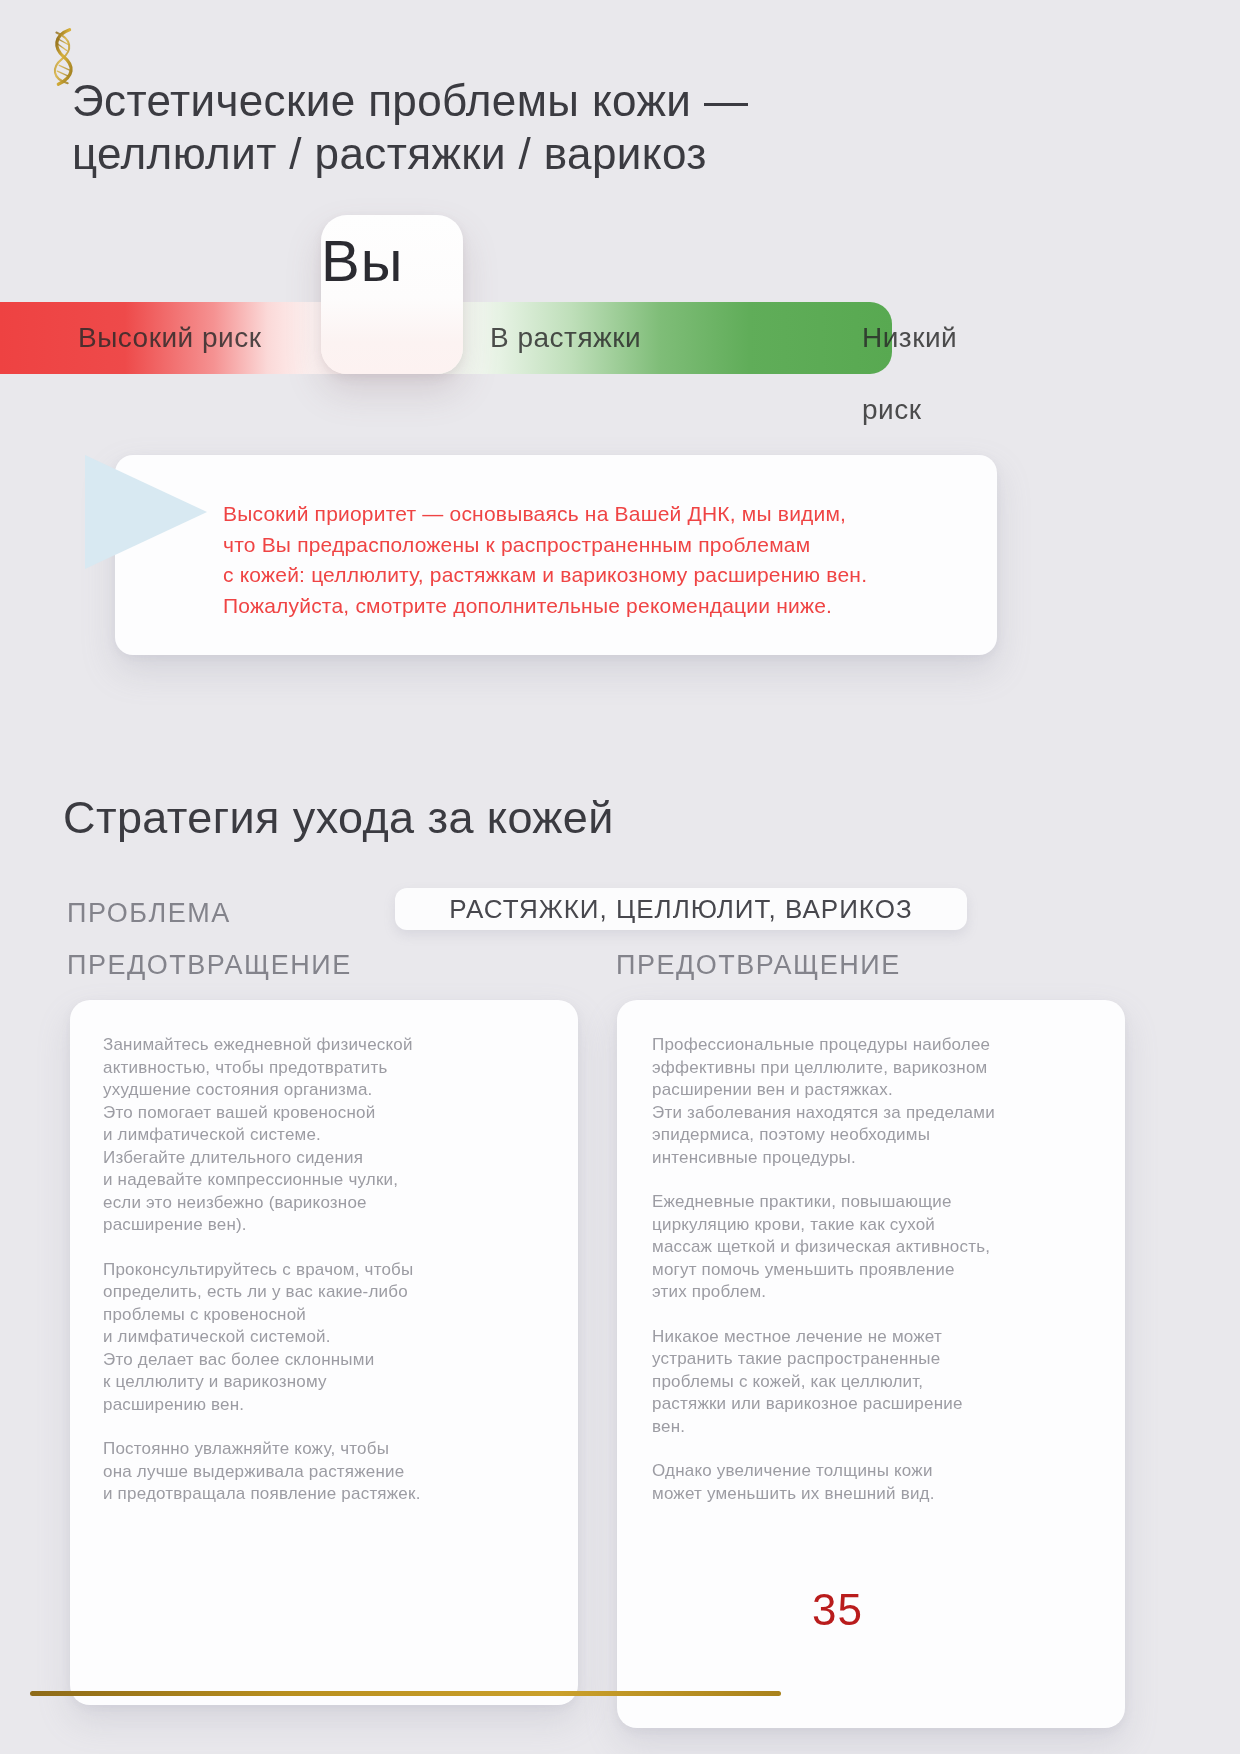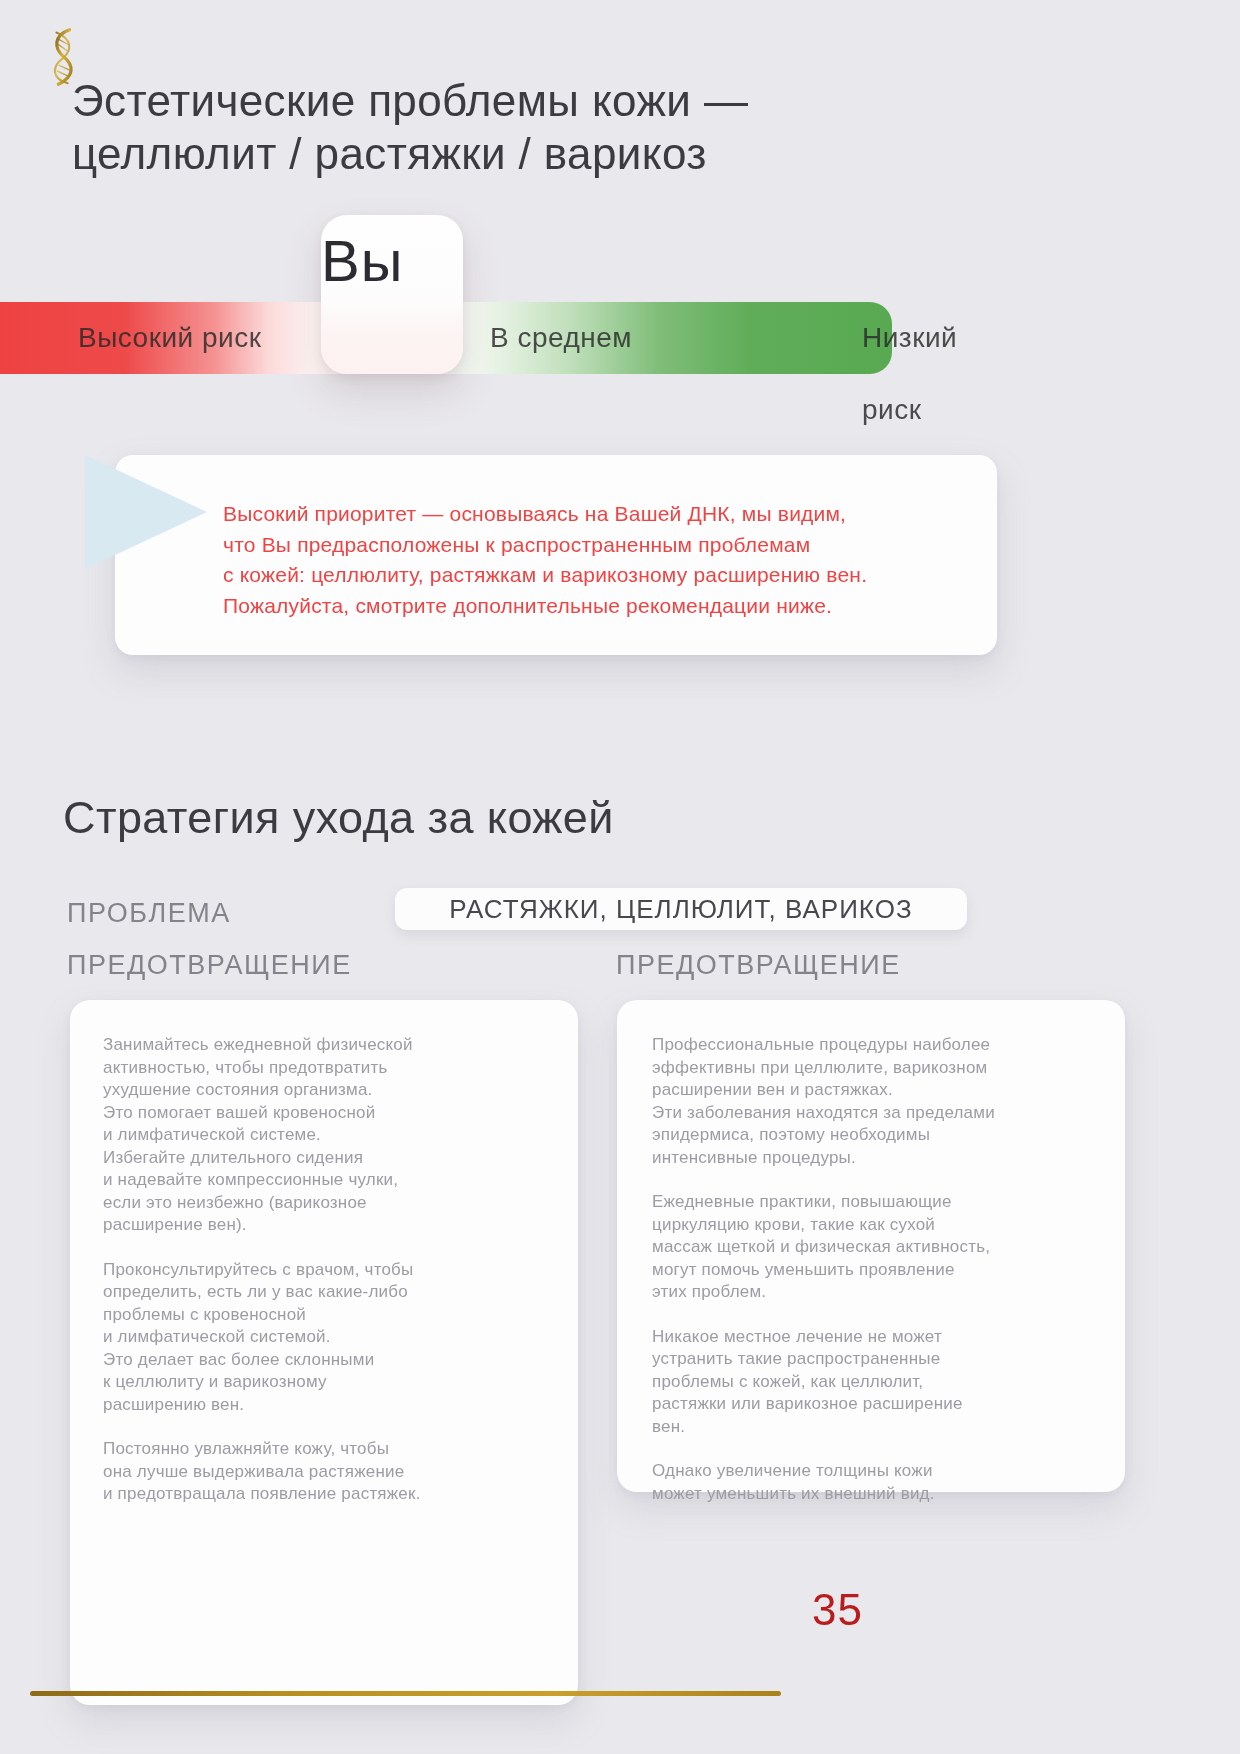--- a/index.html
+++ b/index.html
@@ -96,21 +96,21 @@
     display:block;line-height:42px;
     font-size:26px;font-weight:300;color:#47474d;letter-spacing:1px;
   }
 
   
   .text-card{
     background:#fdfdfe;border-radius:20px;
     box-shadow:0 16px 34px rgba(140,140,160,0.20), 0 3px 8px rgba(140,140,160,0.10);
   }
   .card-left{left:70px;top:1000px;width:508px;height:705px;}
-  .card-right{left:617px;top:1000px;width:508px;height:492px;}
+  .card-right{left:617px;top:1000px;width:508px;height:728px;}
   .card-body{
     position:absolute;top:34px;left:33px;right:28px;
     font-size:17px;line-height:22.5px;font-weight:300;
     color:#9c9ca3;letter-spacing:0.2px;
   }
   .card-right .card-body{left:35px;}
   .card-body p{margin:0 0 22px 0;}
   .card-body p:last-child{margin-bottom:0;}
 
   
@@ -143,21 +143,21 @@
 
   <div class="abs h1 pre">Эстетические проблемы кожи —
 целлюлит / растяжки / варикоз</div>
 
   <div class="abs you-card">
     <span class="you-label">Вы</span>
   </div>
 
   <div class="abs risk-bar">
     <span class="risk-label high">Высокий риск</span>
-    <span class="risk-label mid">В среднем</span>
+    <span class="risk-label mid">В растяжки</span>
     <span class="risk-label low">Низкий риск</span>
   </div>
 
   <div class="abs callout-triangle"></div>
   <div class="abs callout-card">
     <div class="callout-text pre">Высокий приоритет — основываясь на Вашей ДНК, мы видим,
 что Вы предрасположены к распространенным проблемам
 с кожей: целлюлиту, растяжкам и варикозному расширению вен.
 Пожалуйста, смотрите дополнительные рекомендации ниже.</div>
   </div>

